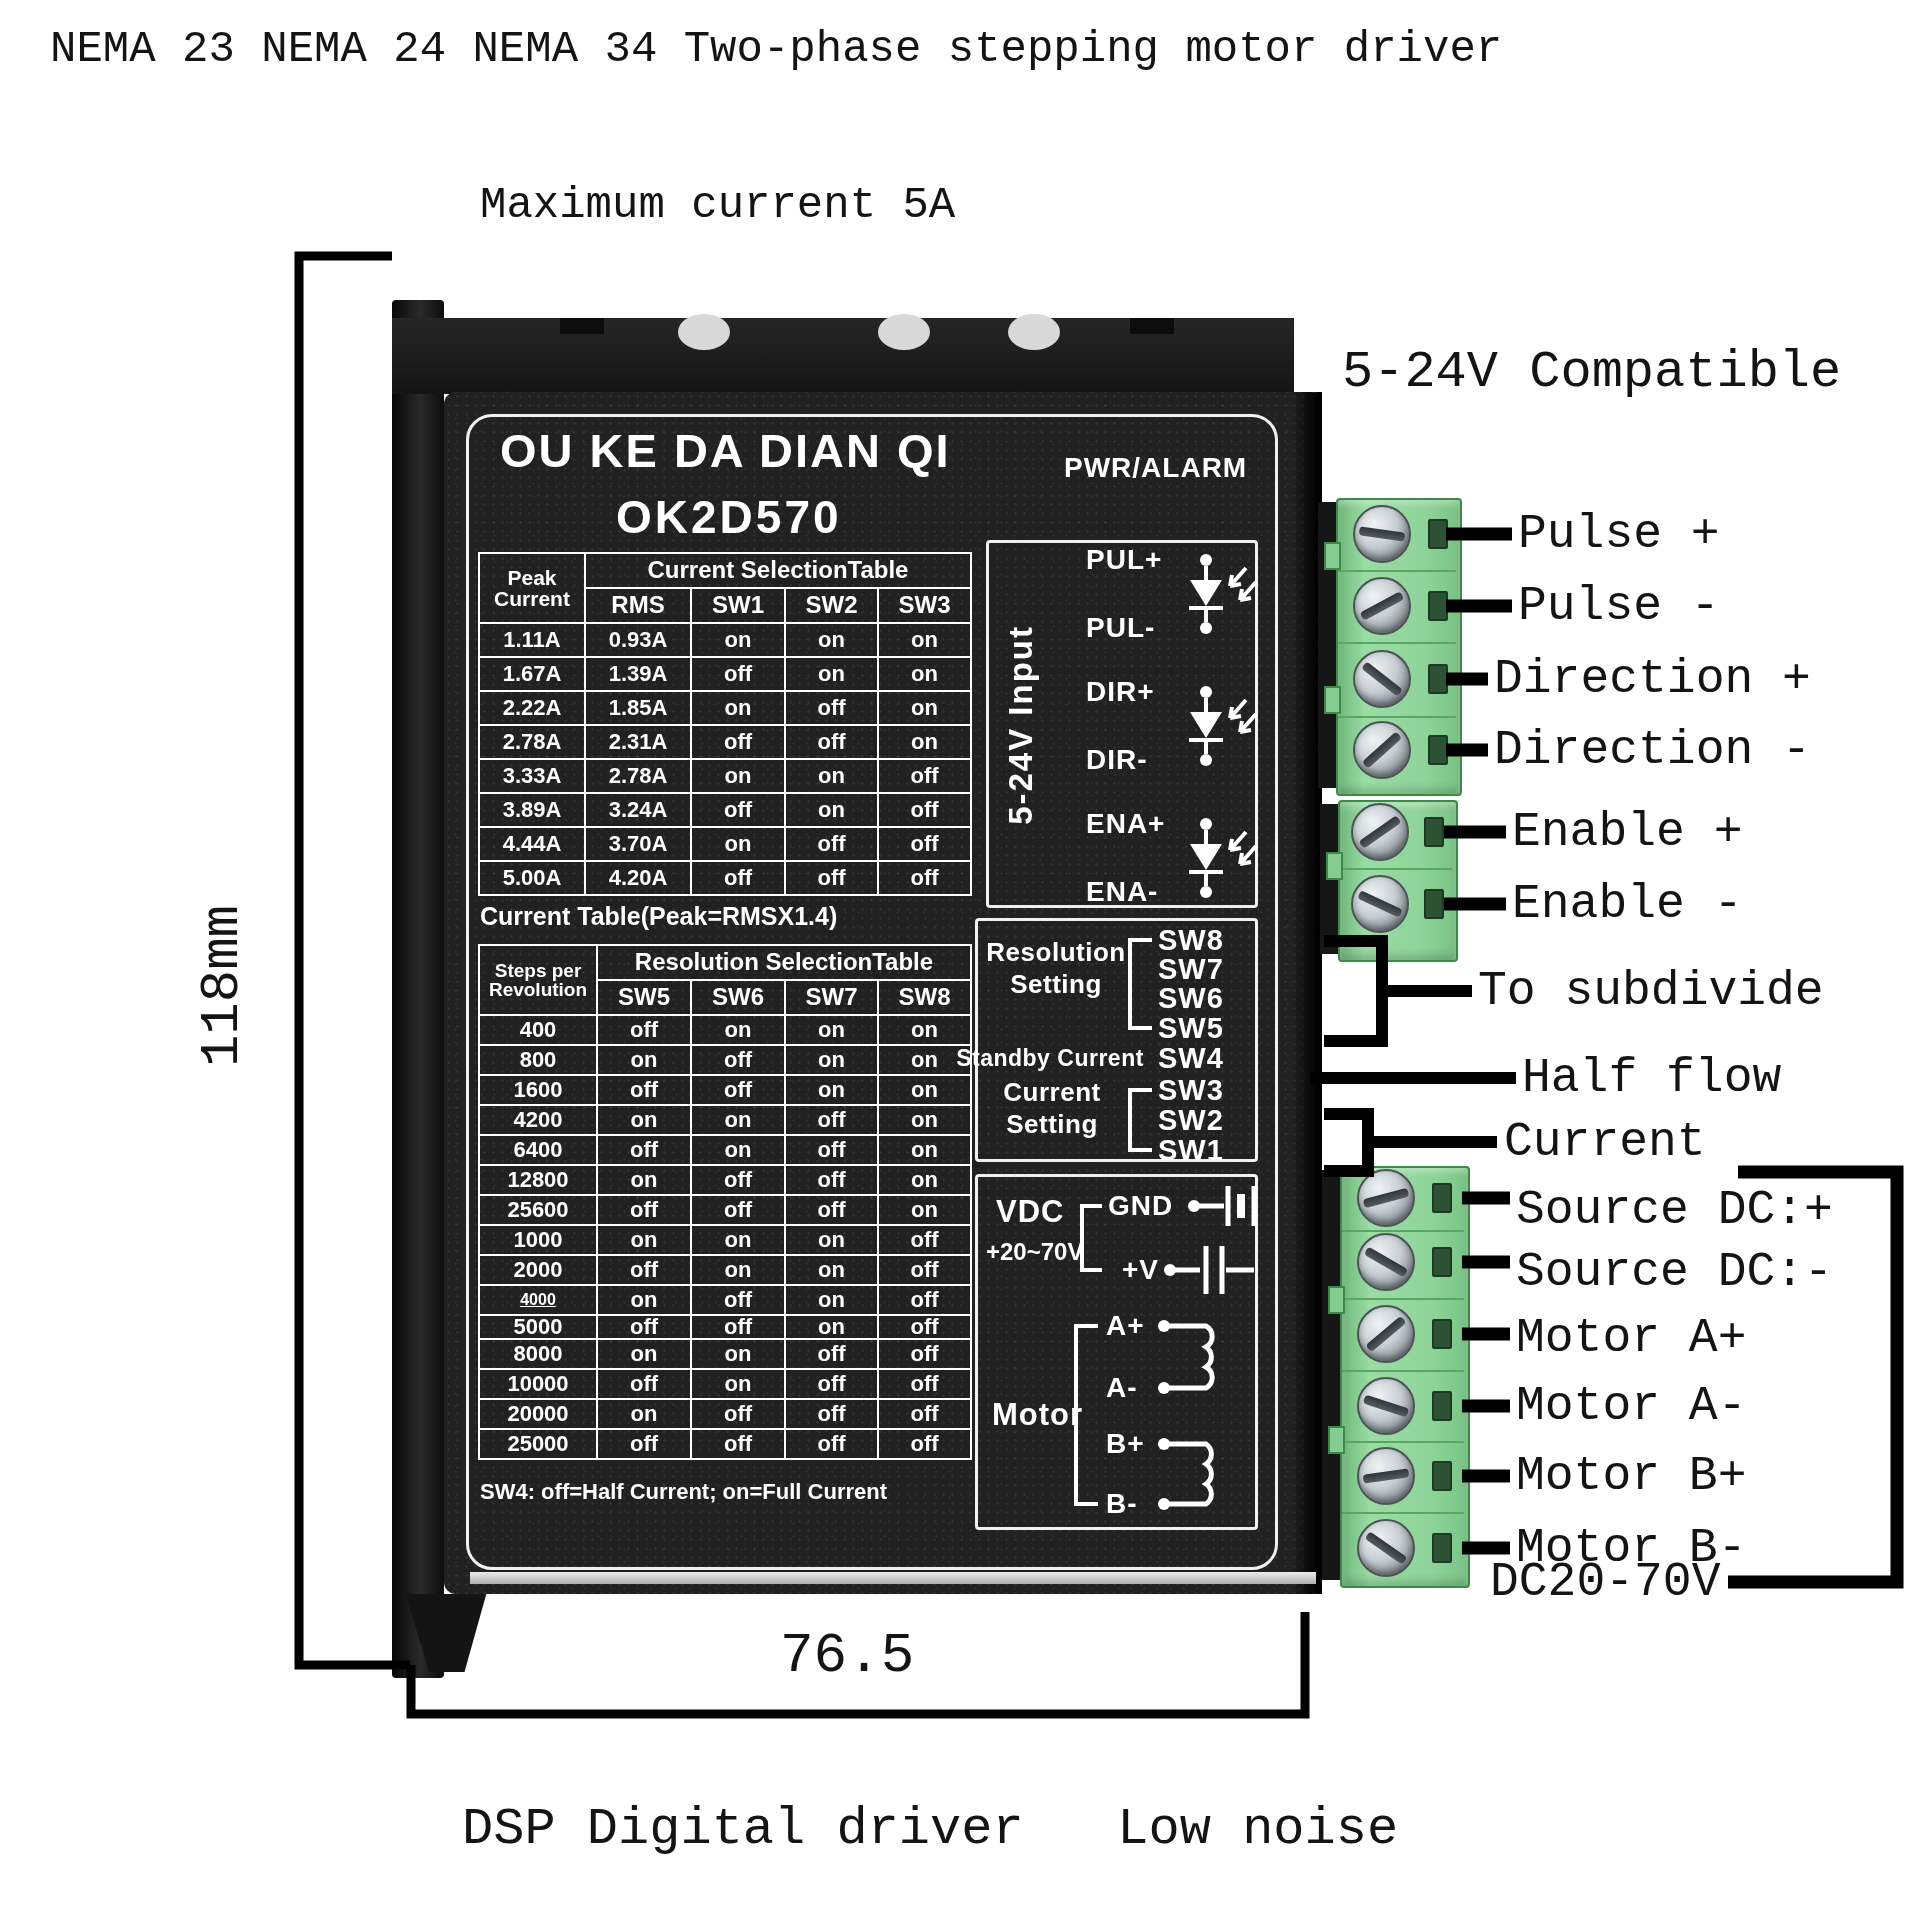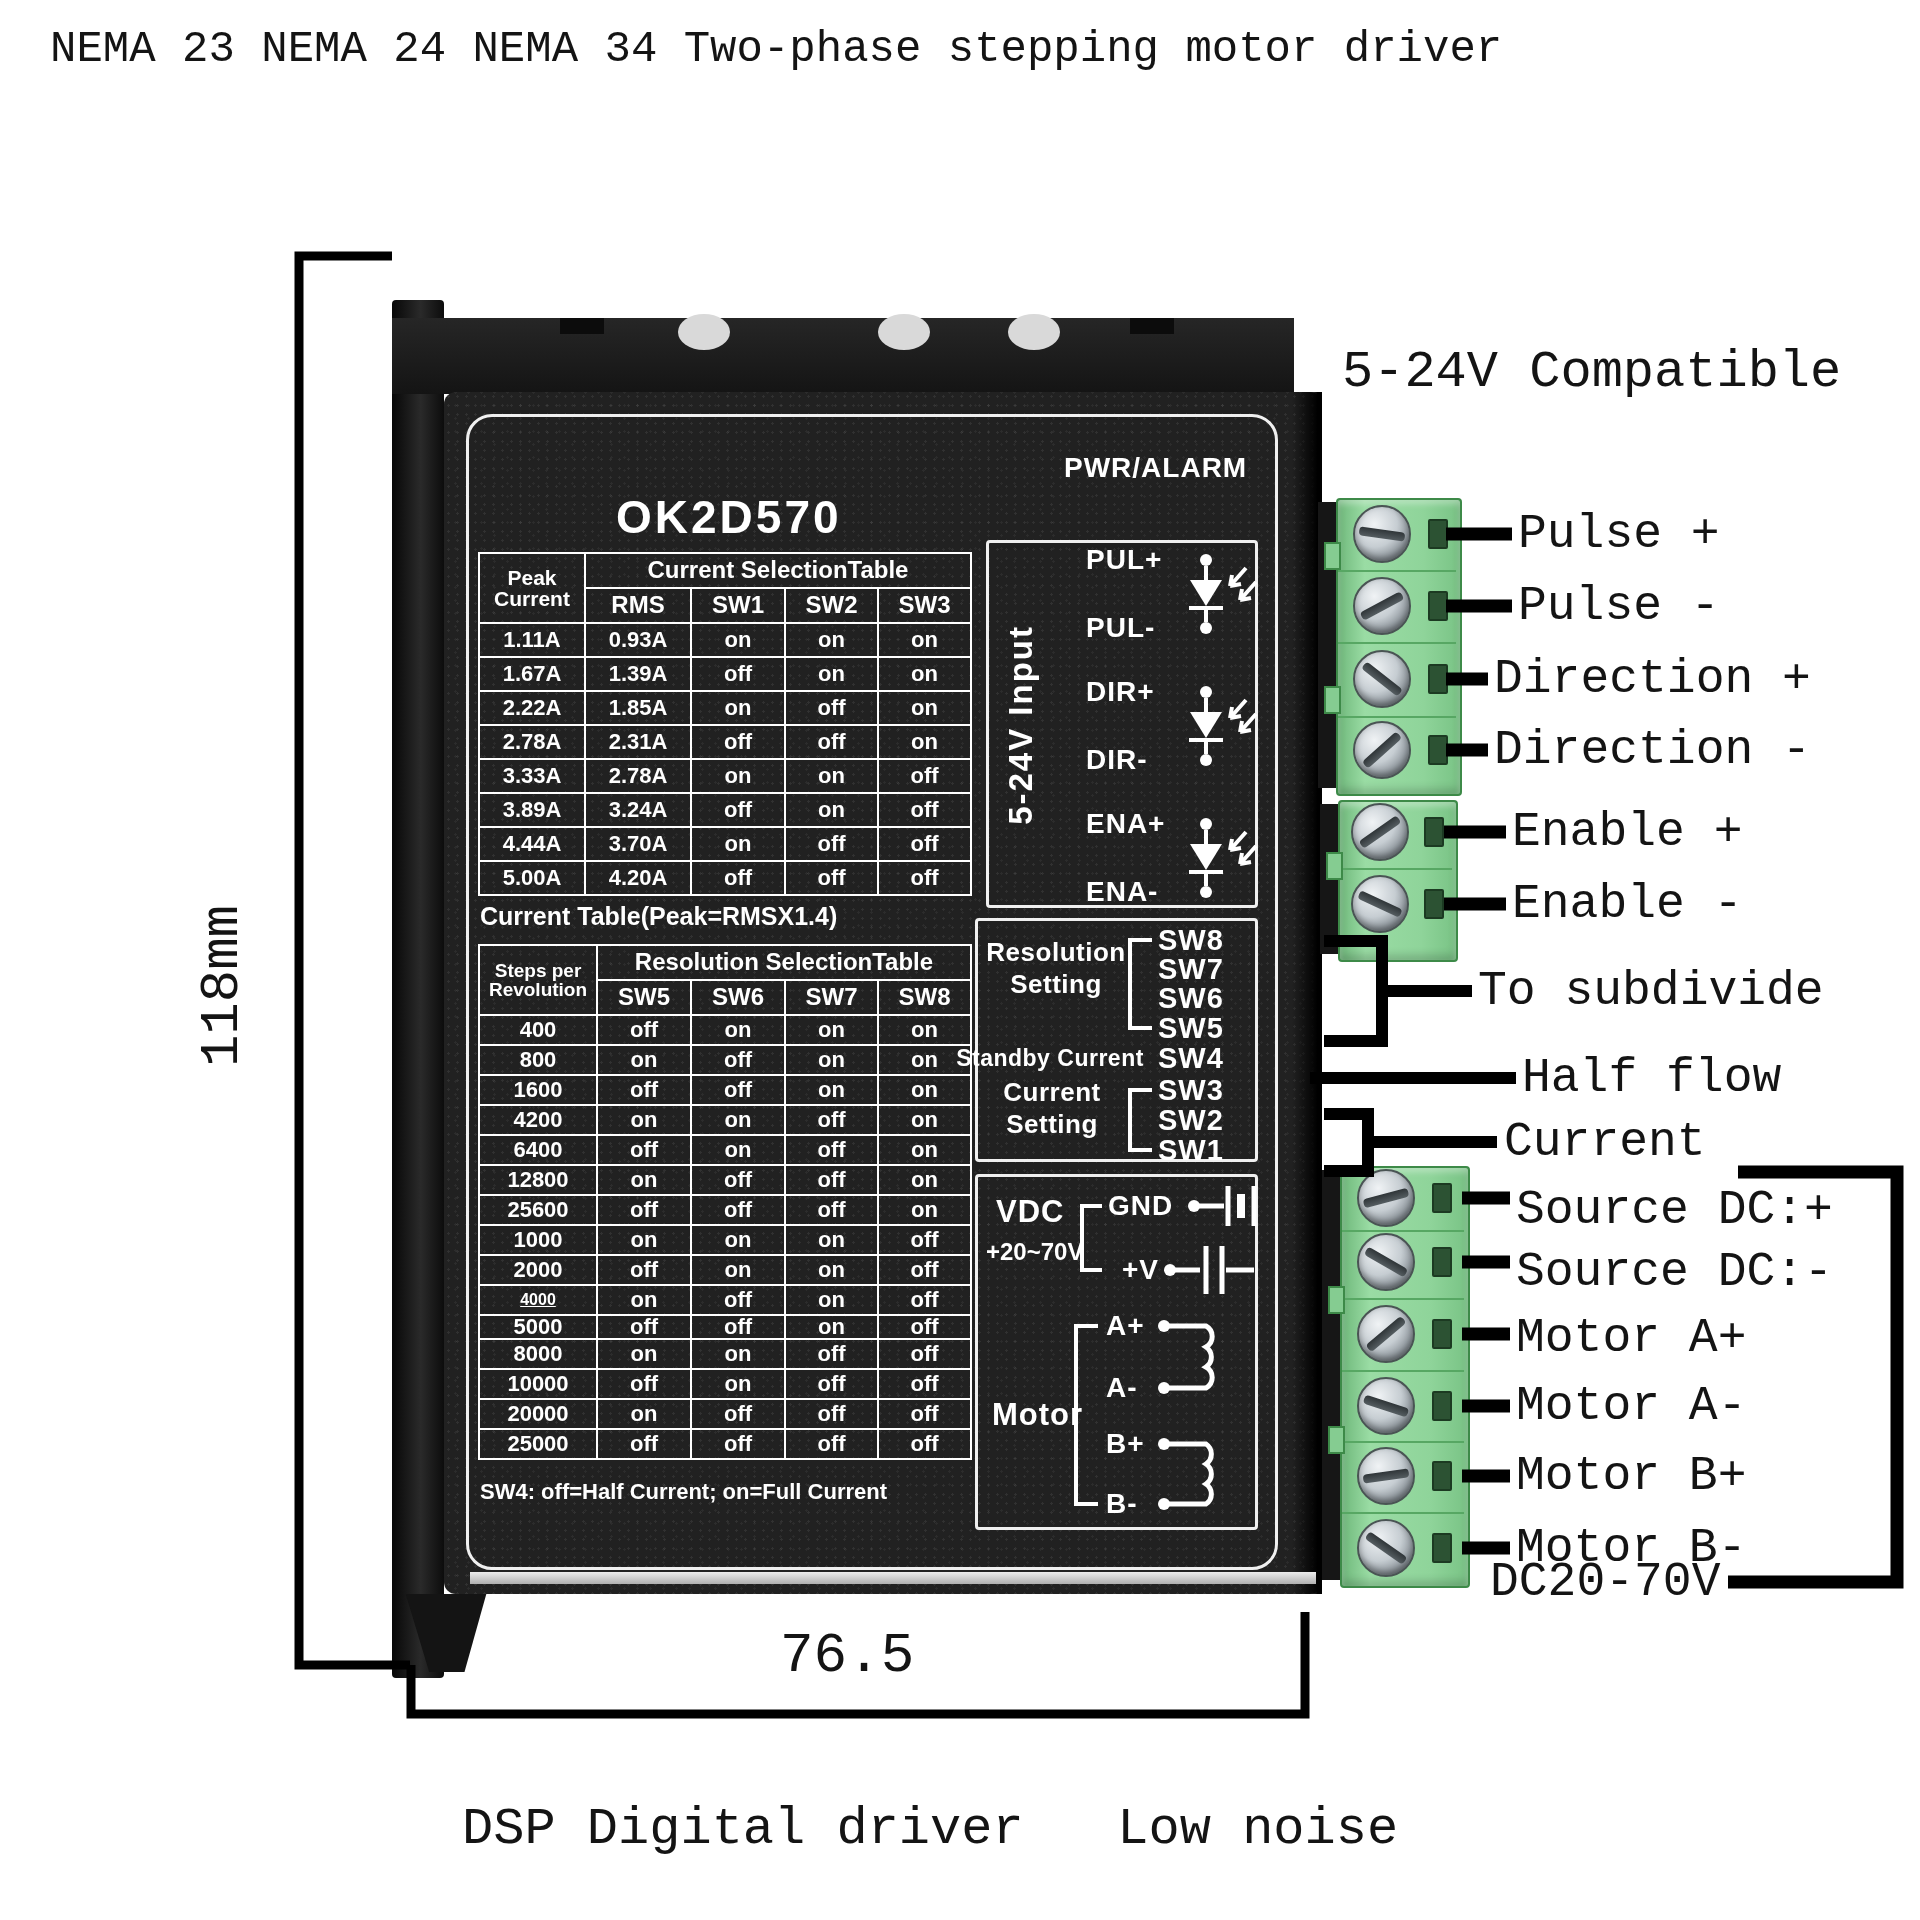--- a/index.html
+++ b/index.html
@@ -52,35 +52,37 @@
   .slot{position:absolute;left:50%;top:50%;width:46px;height:9px;border-radius:4px;
         background:linear-gradient(#2f3538,#555d61);}
   svg{position:absolute;left:0;top:0;}
 </style>
 </head>
 <body>
 
 <div id="stage">
 
   <div class="mono" style="left:50px;top:24px;font-size:44px;">NEMA 23 NEMA 24 NEMA 34 Two-phase stepping motor driver</div>
+  <div class="mono" style="left:480px;top:180px;font-size:44px;">Maximum current 5A</div>
 
   <div class="abs flange"></div>
   <div class="abs topplate">
     <div class="hole" style="left:286px;top:-4px;width:52px;height:36px;"></div>
     <div class="hole" style="left:486px;top:-4px;width:52px;height:36px;"></div>
     <div class="hole" style="left:616px;top:-4px;width:52px;height:36px;"></div>
     <div class="abs" style="left:168px;top:0;width:44px;height:16px;background:#0c0c0c;"></div>
     <div class="abs" style="left:738px;top:0;width:44px;height:16px;background:#0c0c0c;"></div>
   </div>
   <div class="abs body"></div>
   <div class="abs bodyshade"></div>
   <div class="abs pborder"></div>
   <div class="abs bottomtab"></div>
   <div class="abs baseedge"></div>
 
+  <div class="pl" style="left:500px;top:450px;font-size:47px;letter-spacing:2px;">OU KE DA DIAN QI</div>
   <div class="pl" style="left:616px;top:517px;font-size:46px;letter-spacing:3px;">OK2D570</div>
   <div class="pl" style="left:1064px;top:468px;font-size:28px;">PWR/ALARM</div>
 
   <div class="pl" style="left:480px;top:916px;font-size:25px;letter-spacing:0;">Current Table(Peak=RMSX1.4)</div>
   <div class="pl" style="left:480px;top:1492px;font-size:22px;letter-spacing:0;">SW4: off=Half Current; on=Full Current</div>
 
   <div class="wbox" id="input-box" style="left:986px;top:540px;width:266px;height:362px;"></div>
   <div class="wbox" id="dip-box" style="left:975px;top:918px;width:277px;height:238px;"></div>
   <div class="wbox" id="power-box" style="left:975px;top:1174px;width:277px;height:350px;"></div>
 

